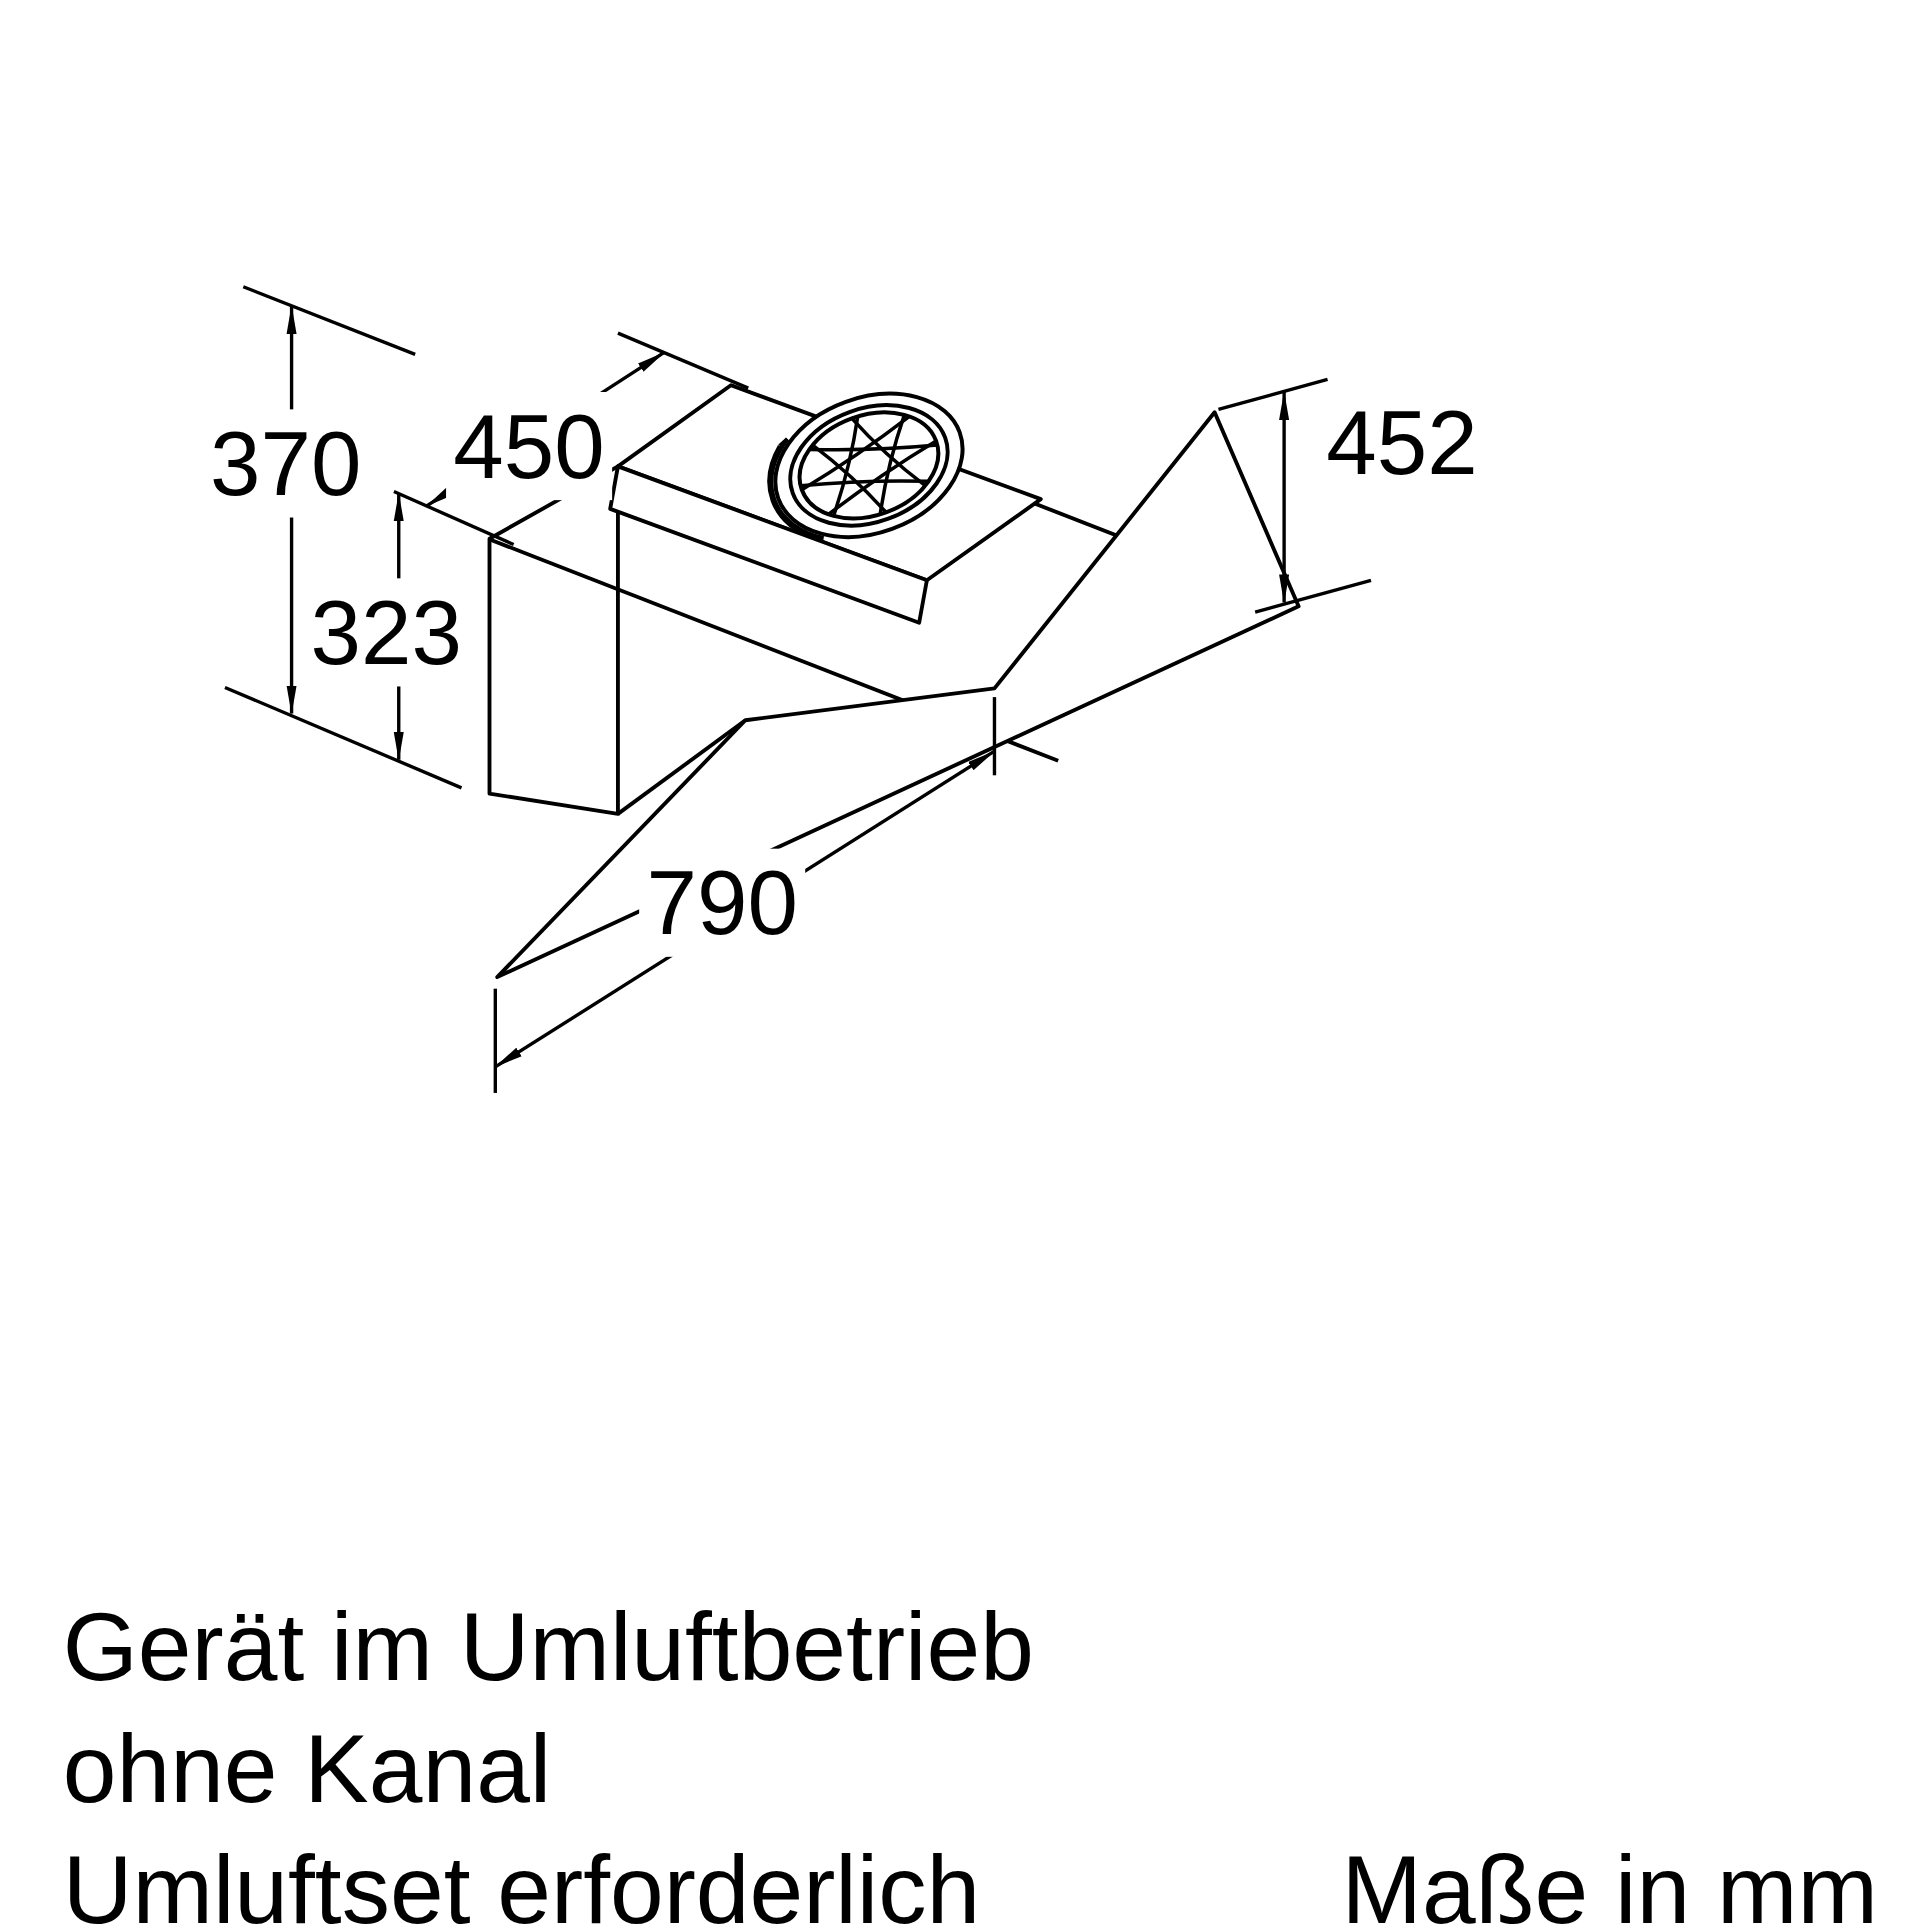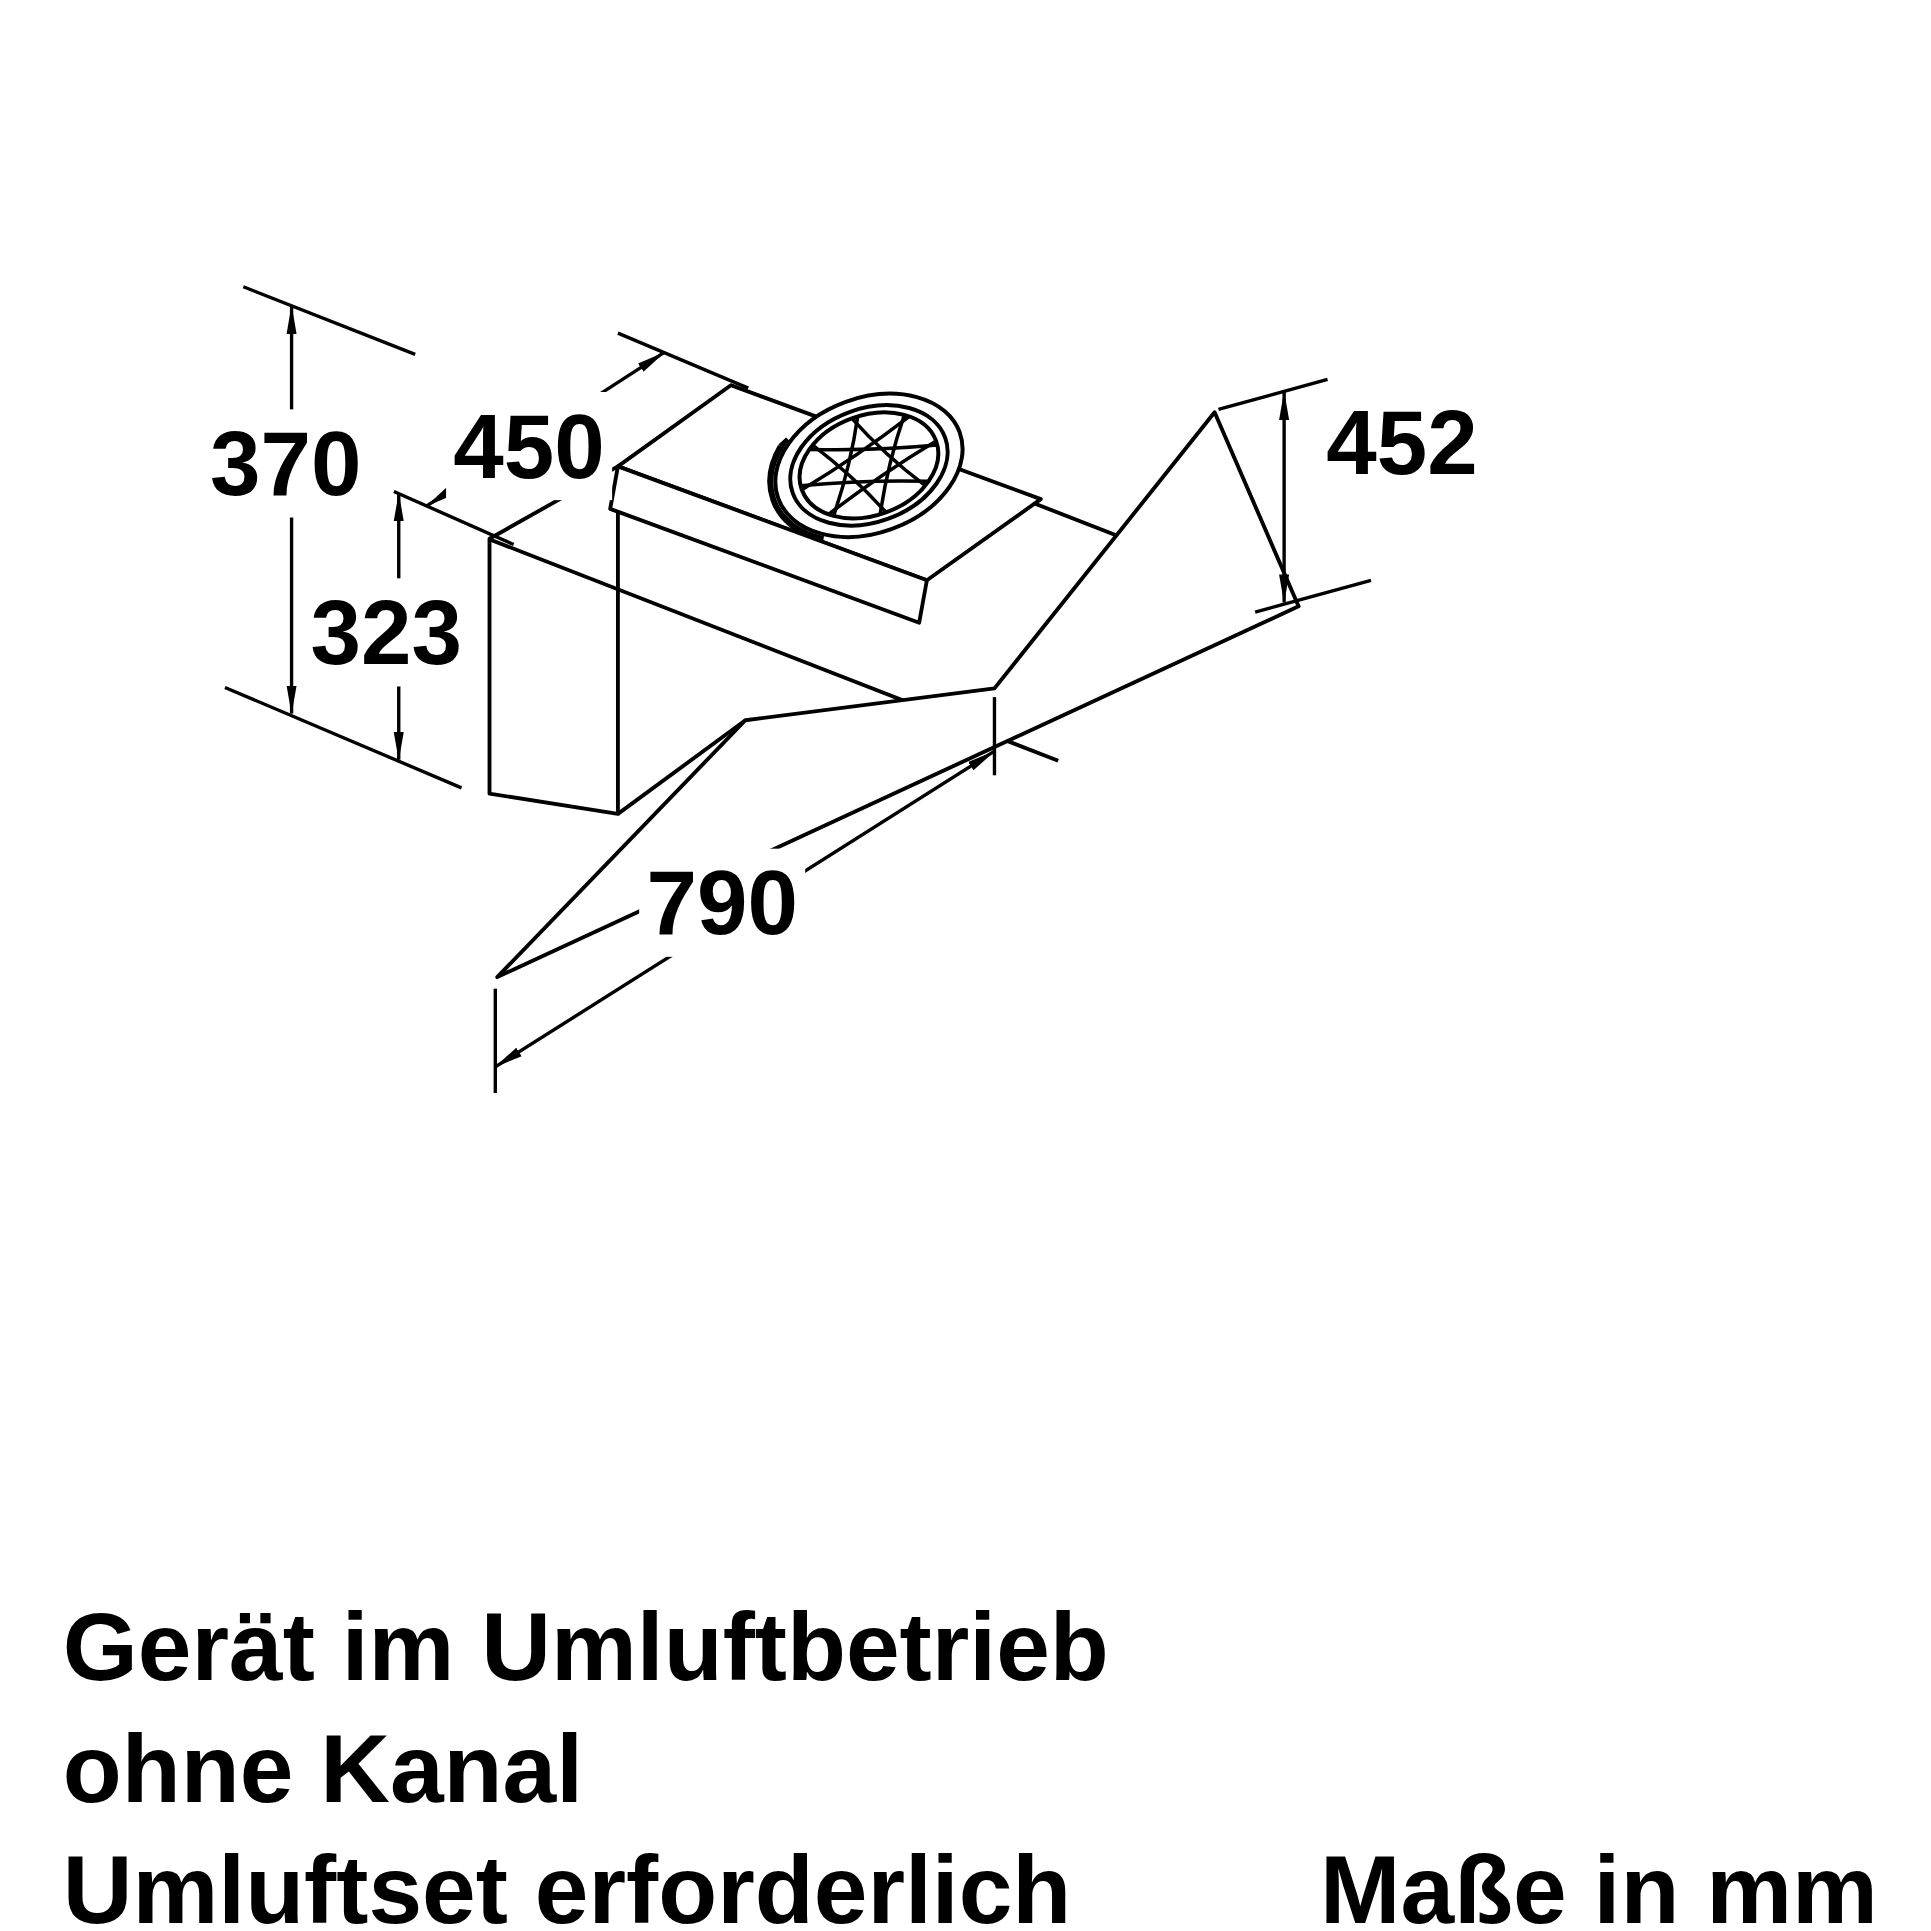--- a/index.html
+++ b/index.html
@@ -2,21 +2,20 @@
 <html><head>
 <meta charset="utf-8">
 <style>
   html, body { margin: 0; padding: 0; background: #ffffff; }
   .canvas {
     position: relative;
     width: 1931px;
     height: 1931px;
     background: #ffffff;
     font-family: "Liberation Sans", sans-serif;
-    font-weight: bold;
   }
   svg { display: block; }
   .stroke { stroke: #000000; stroke-width: 4; fill: none; stroke-linejoin: round; }
   .stroke-fill { stroke: #000000; stroke-width: 4; fill: #ffffff; stroke-linejoin: round; }
   .dimline { stroke: #000000; stroke-width: 3.5; fill: none; }
   .extline { stroke: #000000; stroke-width: 3.5; fill: none; }
   .mask { fill: #ffffff; stroke: none; }
   .dim-text { font-size: 94px; fill: #000000; text-anchor: middle; }
   .note-text { font-size: 100px; fill: #000000; }
 </style>

